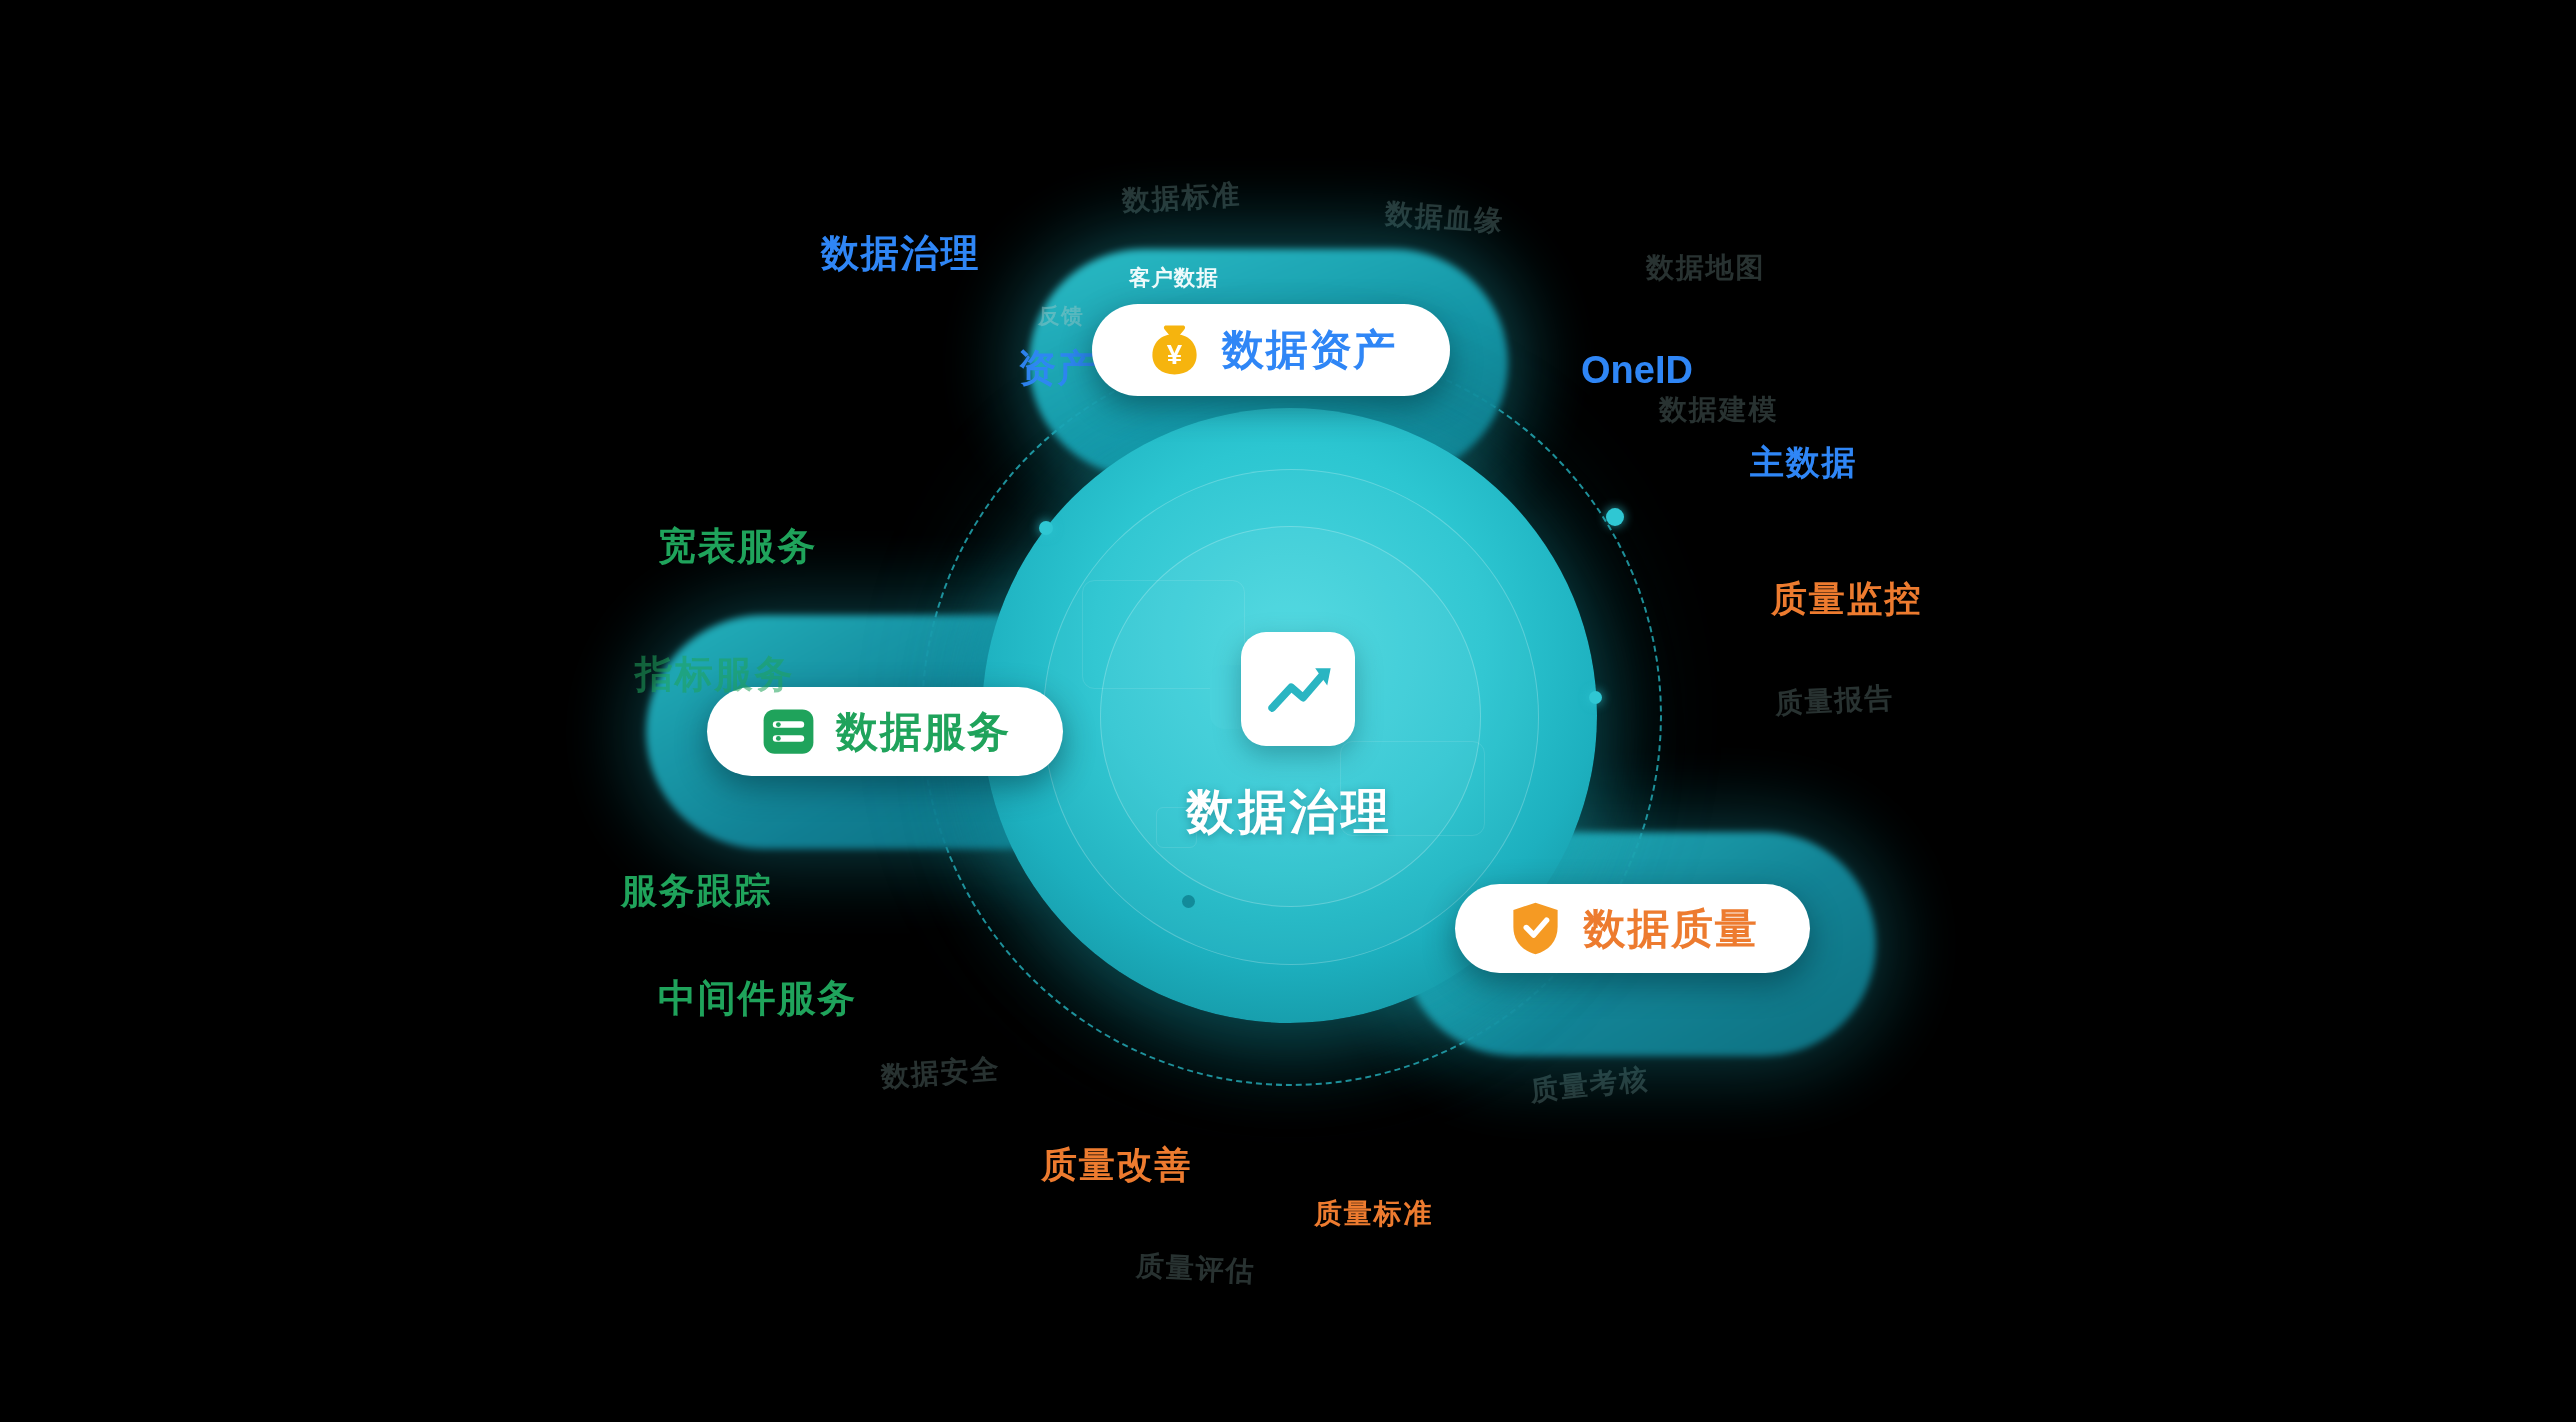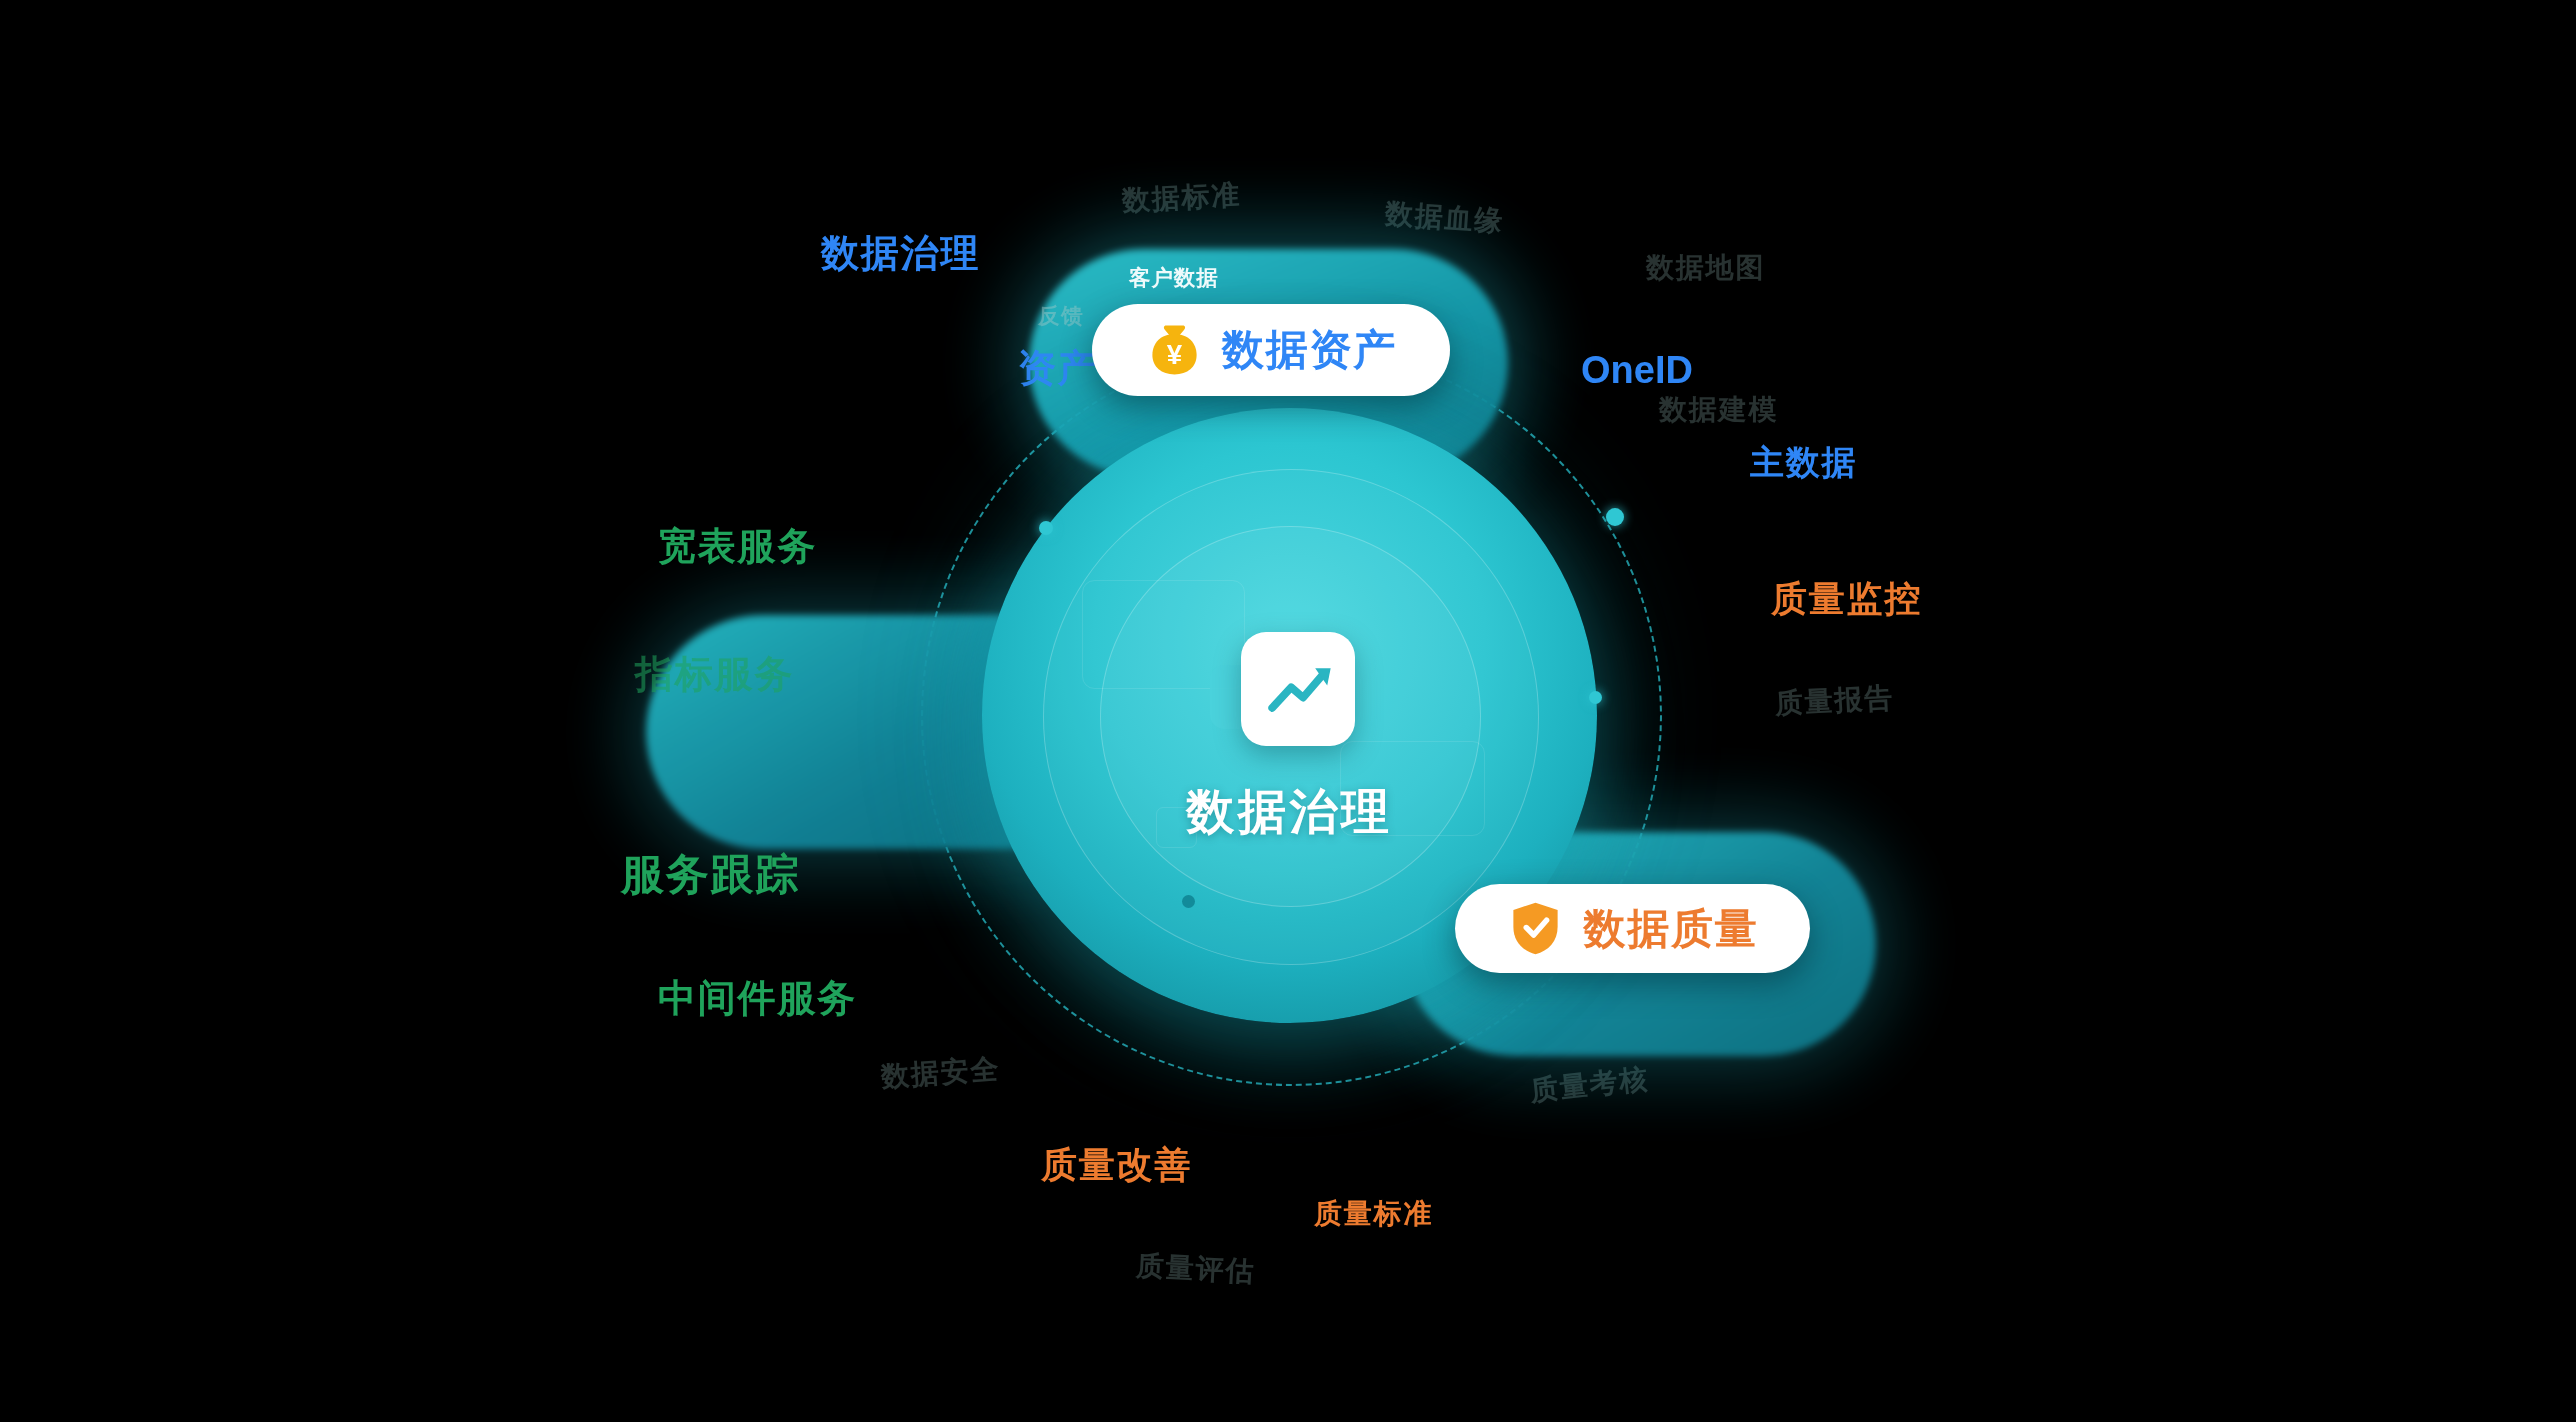--- a/index.html
+++ b/index.html
@@ -66,21 +66,21 @@
   .lbl.green{color:#1FA35B;}
   .lbl.orange{color:#ED7B2F;}
   .lbl-responsibility{left:821px;top:228px;}
   .lbl-customer{left:1129px;top:263px;font-size:21.5px;font-weight:600;color:#eefafb;letter-spacing:0.9px;}
   .lbl-asset-partial{left:1018px;top:343px;z-index:7;opacity:.95;}
   .lbl-oneid{left:1581px;top:349px;font-weight:600;letter-spacing:0;}
   .lbl-master{left:1750px;top:440px;font-size:34px;}
   .lbl-monitor{left:1771px;top:575px;font-size:36px;}
   .lbl-widetable{left:658px;top:521px;}
   .lbl-indicator{left:626px;top:649px;opacity:.55;margin-left:9px;}
-  .lbl-tracking{left:621px;top:846px;font-size:43px;}
+  .lbl-tracking{left:621px;top:867px;font-size:36px;}
   .lbl-middleware{left:658px;top:973px;}
   .lbl-improve{left:1041px;top:1141px;font-size:36px;}
   .lbl-standard{left:1314px;top:1195px;font-size:28px;}
 
   
   .faint{position:absolute;font-size:28px;font-weight:bold;color:rgba(145,180,175,.28);z-index:1;white-space:nowrap;letter-spacing:1.8px;}
   .faint-1{left:1122px;top:179px;transform:rotate(-3deg);}
   .faint-2{left:1385px;top:199px;transform:rotate(4deg);}
   .faint-3{left:1646px;top:249px;text-align:center;}
   .faint-4{left:1659px;top:391px;}
@@ -136,20 +136,32 @@
     <span class="pill-icon">
       <svg viewBox="0 0 64 64">
         <path d="M23 5 h18 c3 0 3 3 1.5 4.5 L37 16 h-10 l-5.5-6.5 C20 8 20 5 23 5 z" fill="#F6B40E"></path>
         <path d="M32 14 c15 0 24 10 24 23 0 13-10 21-24 21 S8 50 8 37 C8 24 17 14 32 14 z" fill="#F6B40E"></path>
         <text x="32" y="47" font-size="30" font-weight="bold" fill="#ffffff" text-anchor="middle" font-family="Liberation Sans, sans-serif">¥</text>
       </svg>
     </span>
     <span class="pill-label">数据资产</span>
   </div>
 
+  <div class="pill pill-service">
+    <span class="pill-icon">
+      <svg viewBox="0 0 64 64">
+        <rect x="5" y="8" width="54" height="48" rx="12" fill="#1FA35B"></rect>
+        <rect x="15" y="21" width="34" height="7" rx="3.5" fill="#ffffff"></rect>
+        <rect x="15" y="36" width="34" height="7" rx="3.5" fill="#ffffff"></rect>
+        <circle cx="21" cy="24.5" r="2.6" fill="#1FA35B"></circle>
+        <circle cx="21" cy="39.5" r="2.6" fill="#1FA35B"></circle>
+      </svg>
+    </span>
+    <span class="pill-label">数据服务</span>
+  </div>
 
   <div class="pill pill-quality">
     <span class="pill-icon">
       <svg viewBox="0 0 64 64">
         <path d="M32 4 L56 12 V30 C56 46 46 56 32 60 C18 56 8 46 8 30 V12 Z" fill="#F59A23"></path>
         <path d="M22 31 L30 39 L44 23" stroke="#ffffff" stroke-width="6" fill="none" stroke-linecap="round" stroke-linejoin="round"></path>
       </svg>
     </span>
     <span class="pill-label">数据质量</span>
   </div>

